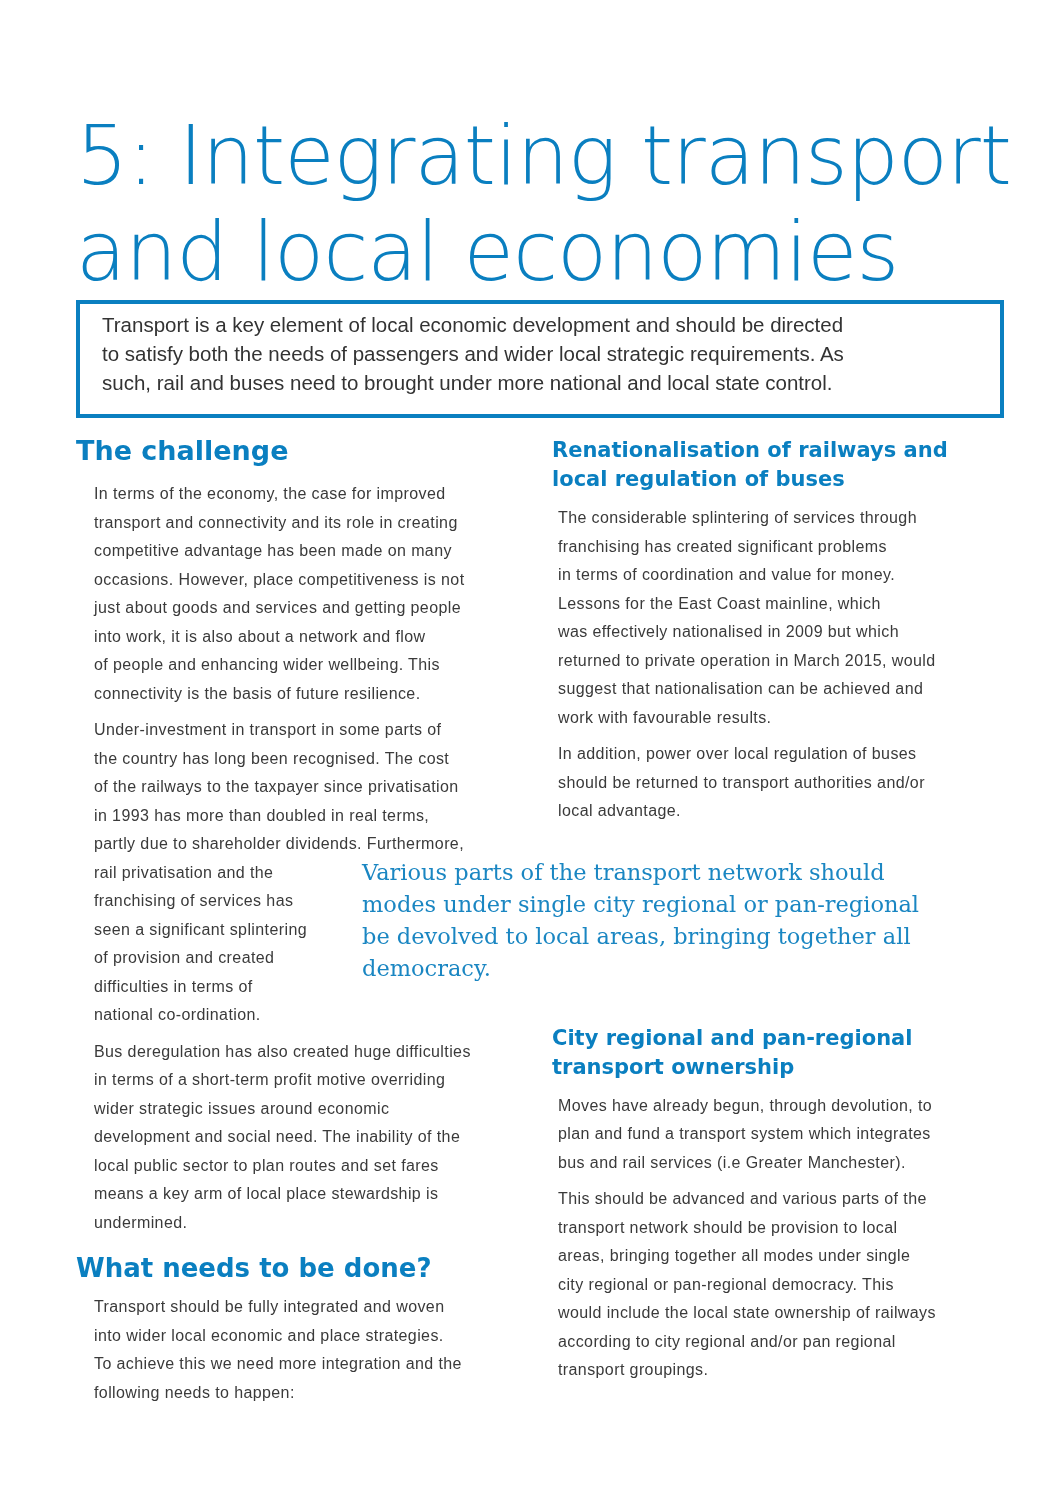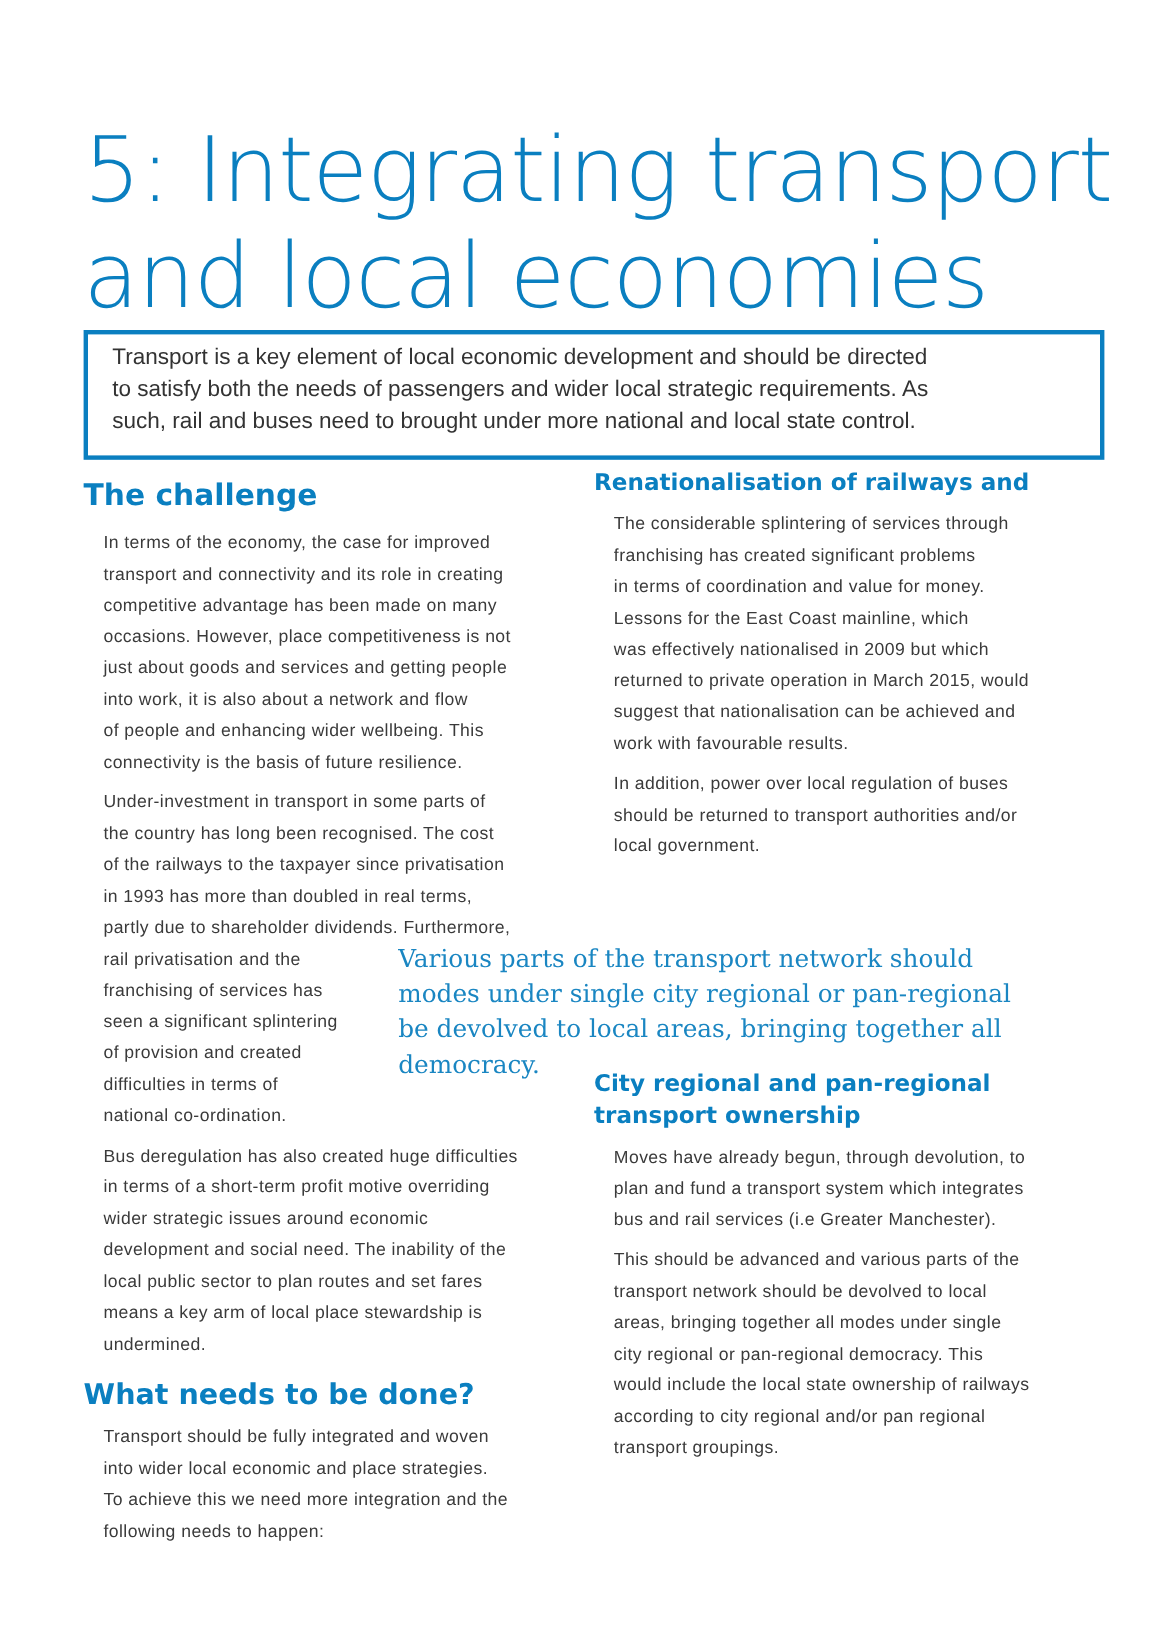--- a/index.html
+++ b/index.html
@@ -21,21 +21,21 @@
     line-height: 29px; color: #333333;
   }
   .col { position: absolute; font-family: "Liberation Sans", sans-serif; color: #3a3a3a; }
   .col-left { left: 76px; top: 432px; width: 440px; }
   .col-right { left: 540px; top: 424px; width: 445px; }
   h2.big {
     margin: 0; font-family: "DejaVu Sans", sans-serif; font-weight: bold;
     font-size: 27px; color: #0a7fc0; line-height: 38px;
   }
   h3.sub {
-    margin: 0; font-family: "DejaVu Sans", sans-serif; font-weight: bold;
+    margin: 12px; font-family: "DejaVu Sans", sans-serif; font-weight: bold;
     font-size: 21px; color: #0a7fc0; line-height: 29px;
   }
   p.body {
     margin: 0 0 8px 18px; font-size: 16px; line-height: 28.5px; color: #3a3a3a;
     letter-spacing: 0.4px;
   }
   .pull-quote {
     position: absolute; left: 362px; top: 856px; width: 610px;
     font-family: "DejaVu Serif", serif; font-size: 22.5px; line-height: 32px;
     color: #1a86c2; margin: 0;
@@ -104,55 +104,56 @@
       <span class="line">Transport should be fully integrated and woven</span>
       <span class="line">into wider local economic and place strategies.</span>
       <span class="line">To achieve this we need more integration and the</span>
       <span class="line">following needs to happen:</span>
     </p>
   </div>
 
   <div class="col col-right">
     <h3 class="sub" style="margin-bottom:10px;">
       <span class="line">Renationalisation of railways and</span>
+      <span class="line">local regulation of buses</span>
     </h3>
 
     <p class="body">
       <span class="line">The considerable splintering of services through</span>
       <span class="line">franchising has created significant problems</span>
       <span class="line">in terms of coordination and value for money.</span>
       <span class="line">Lessons for the East Coast mainline, which</span>
       <span class="line">was effectively nationalised in 2009 but which</span>
       <span class="line">returned to private operation in March 2015, would</span>
       <span class="line">suggest that nationalisation can be achieved and</span>
       <span class="line">work with favourable results.</span>
     </p>
 
     <p class="body">
       <span class="line">In addition, power over local regulation of buses</span>
       <span class="line">should be returned to transport authorities and/or</span>
-      <span class="line">local government.</span>
+      <span class="line">local advantage.</span>
     </p>
 
     <div style="height:178px;"></div>
 
     <h3 class="sub" style="margin-bottom:10px;">
       <span class="line">City regional and pan-regional</span>
       <span class="line">transport ownership</span>
     </h3>
 
     <p class="body">
       <span class="line">Moves have already begun, through devolution, to</span>
       <span class="line">plan and fund a transport system which integrates</span>
       <span class="line">bus and rail services (i.e Greater Manchester).</span>
     </p>
 
     <p class="body">
       <span class="line">This should be advanced and various parts of the</span>
-      <span class="line">transport network should be devolved to local</span>
+      <span class="line">transport network should be provision to local</span>
       <span class="line">areas, bringing together all modes under single</span>
       <span class="line">city regional or pan-regional democracy. This</span>
       <span class="line">would include the local state ownership of railways</span>
       <span class="line">according to city regional and/or pan regional</span>
       <span class="line">transport groupings.</span>
     </p>
   </div>
 
   <p class="pull-quote">
     <span class="line">Various parts of the transport network should</span>

